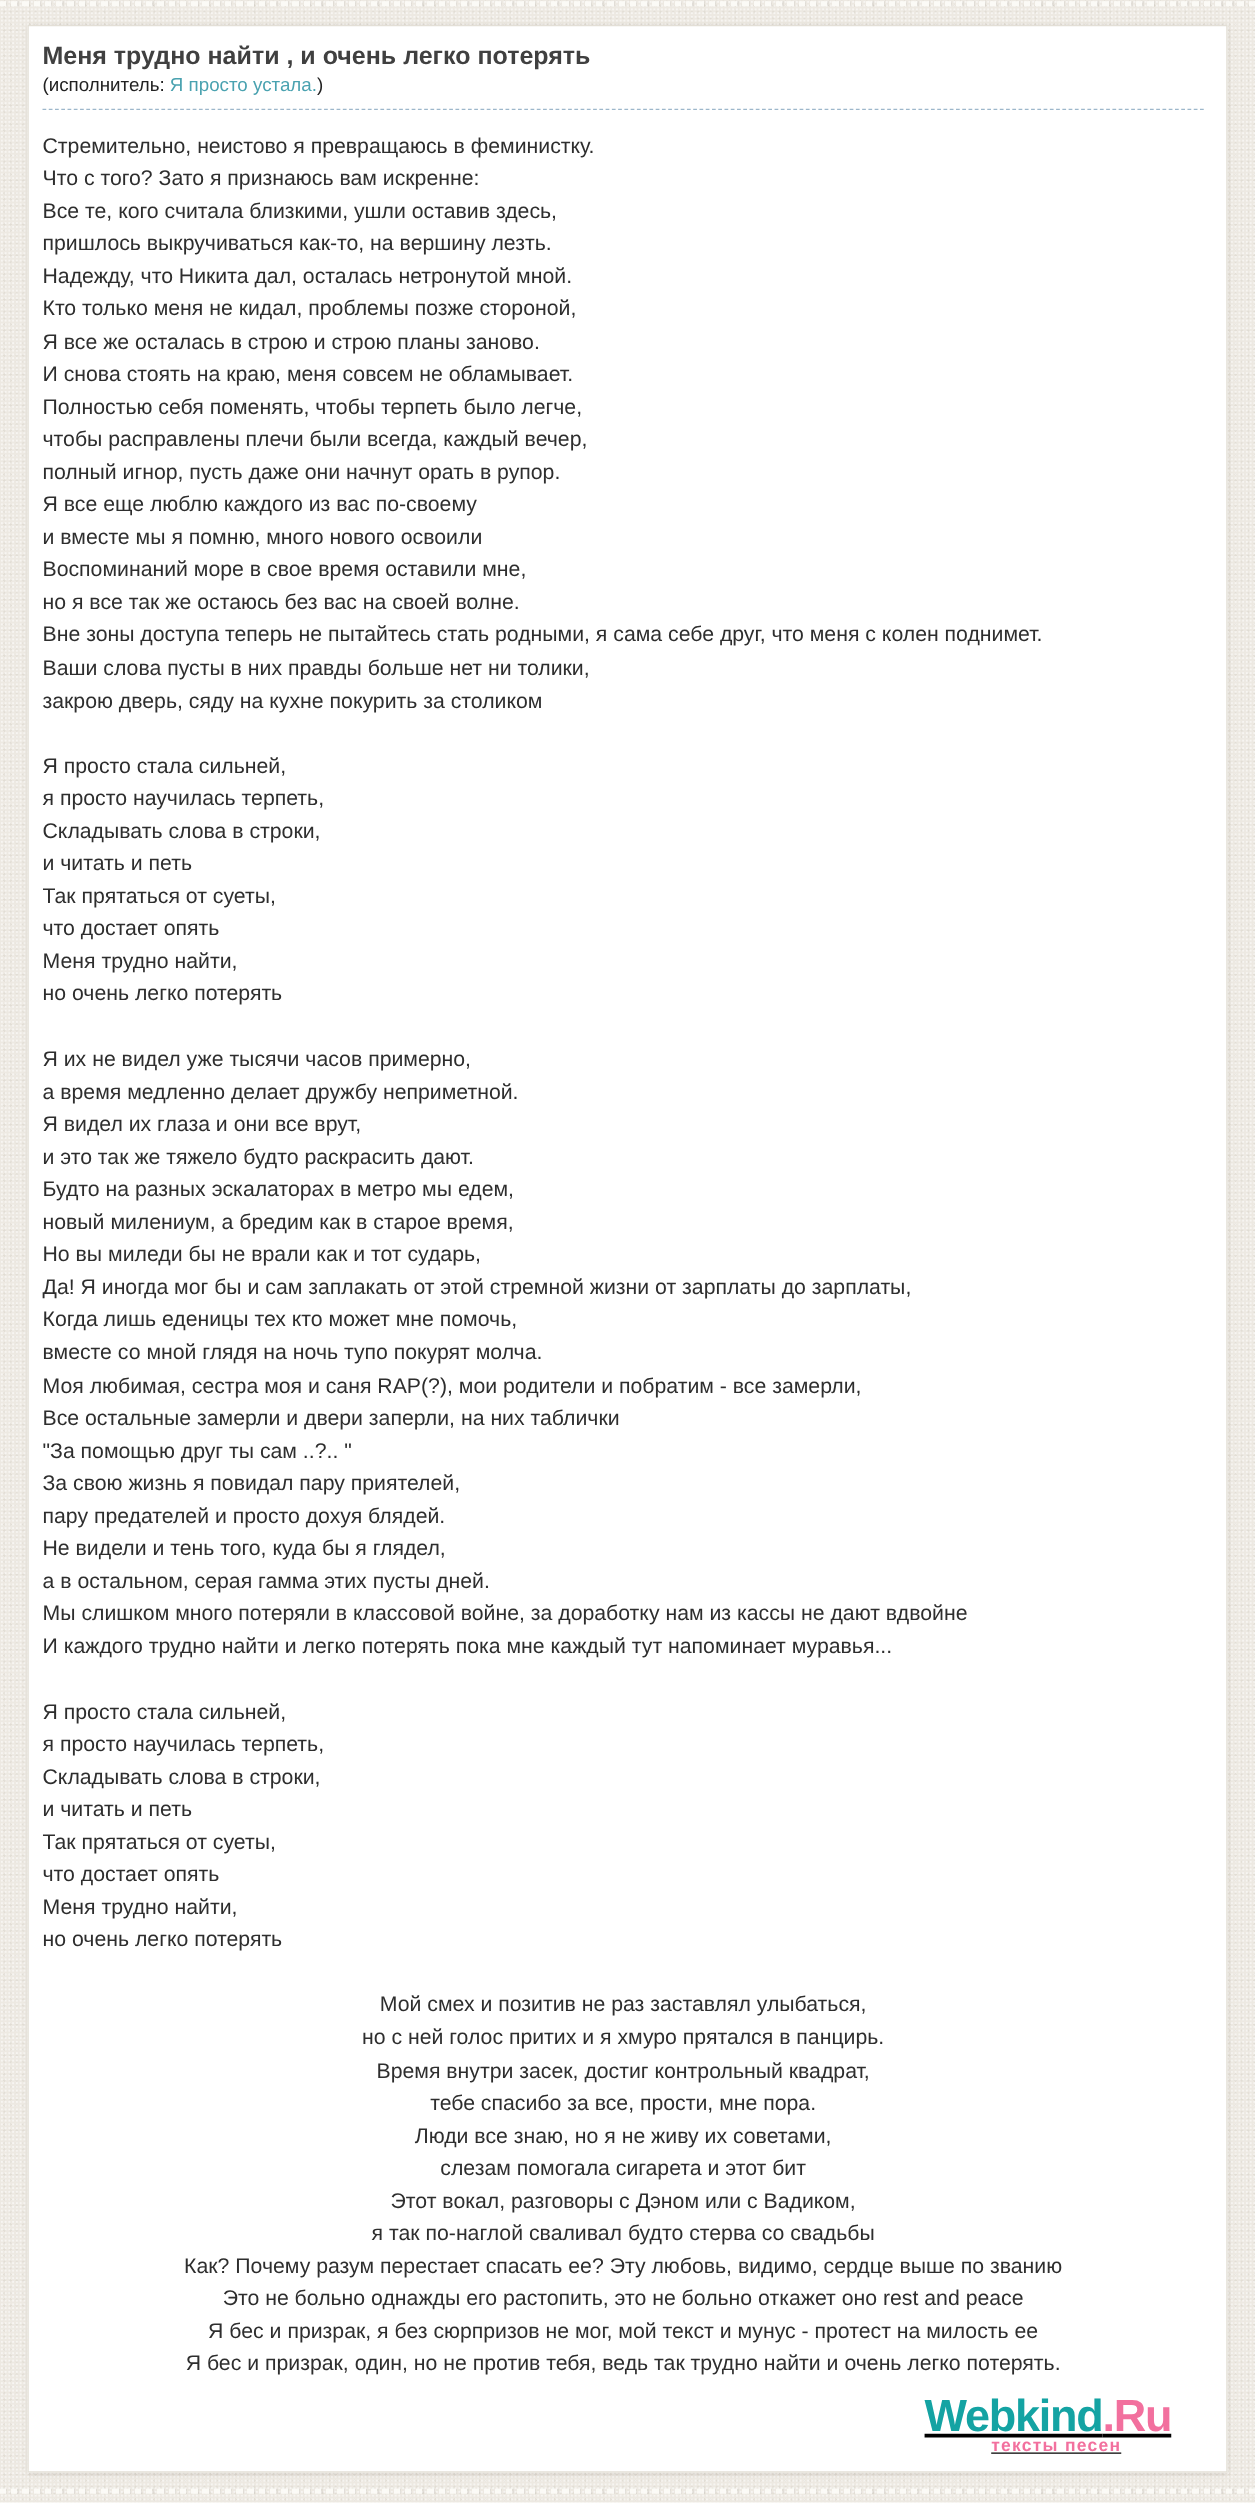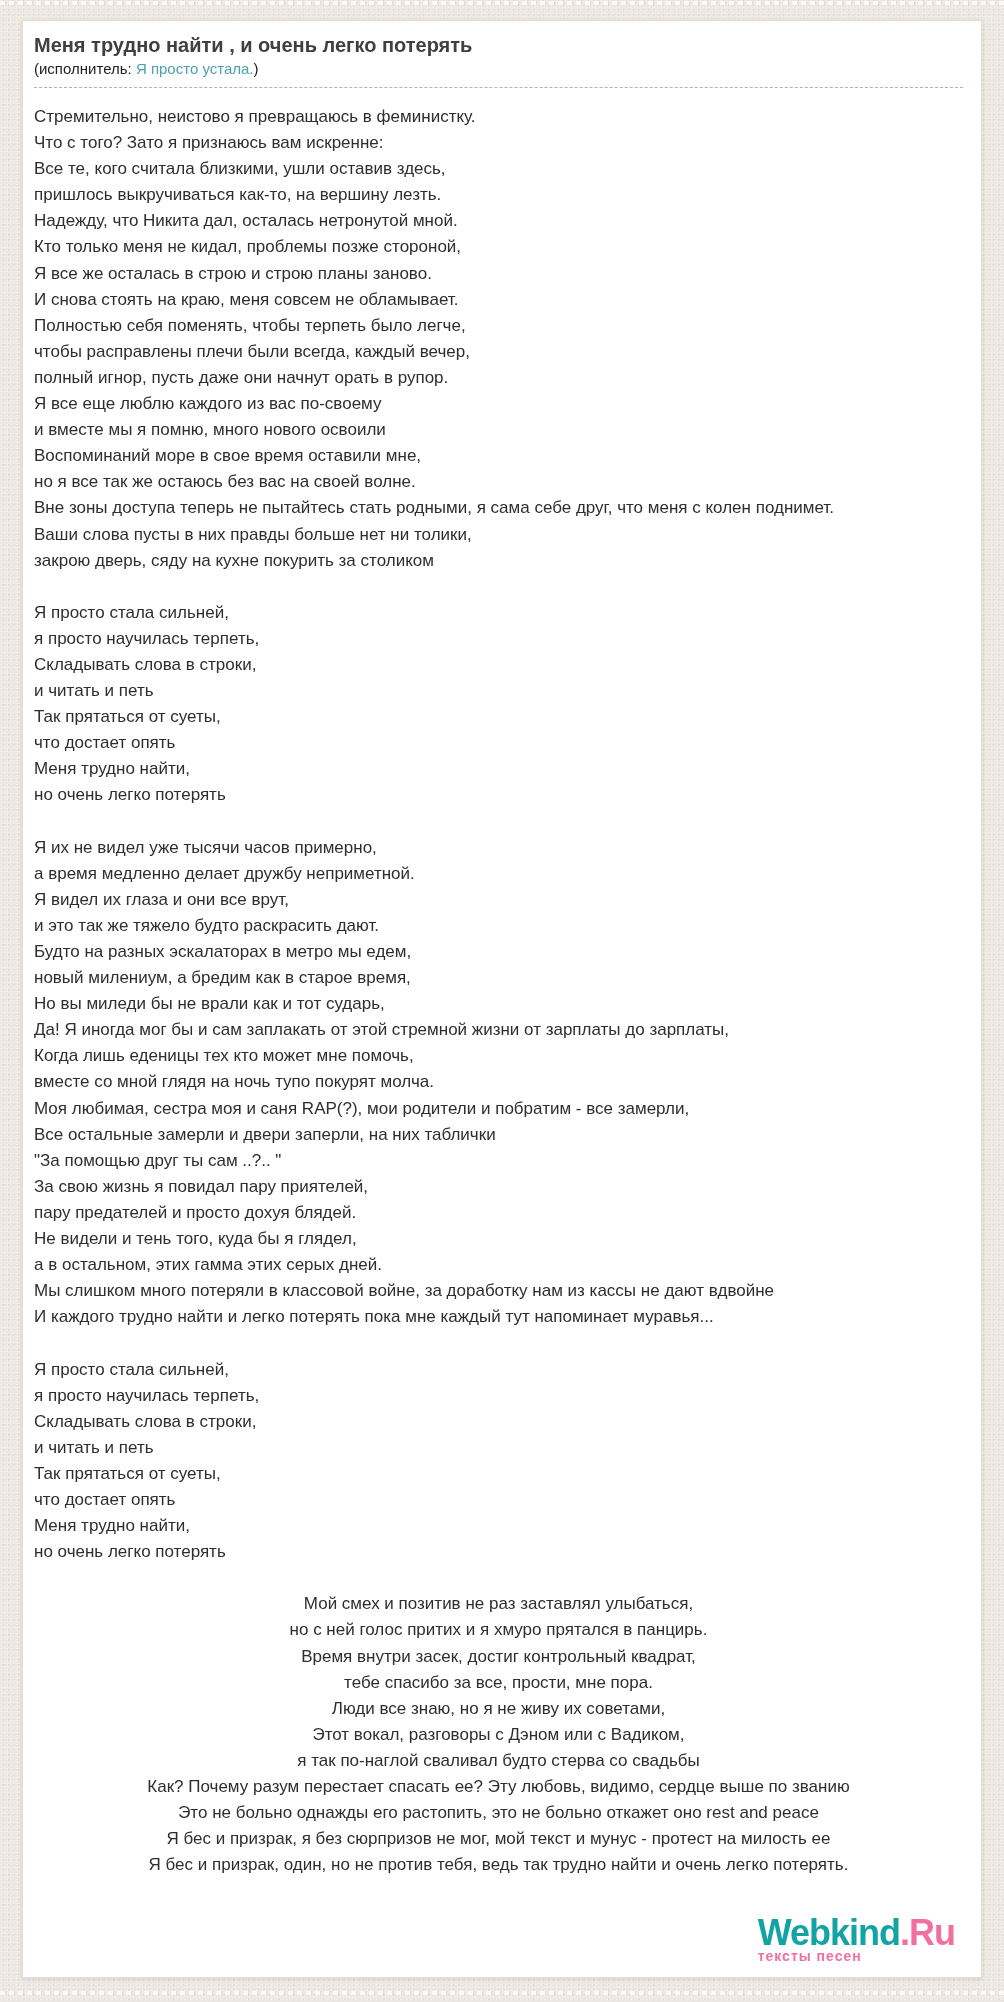--- a/index.html
+++ b/index.html
@@ -69,24 +69,26 @@
     font-size: 17px;
     line-height: 26.1px;
     color: #2e2e2e;
   }
   .stanza { margin: 0 0 26.1px 0; }
   .stanza:last-child { margin-bottom: 14px; text-align: center; }
   .line { white-space: nowrap; }
 
   .logo {
     position: absolute;
-    right: 26px;
+    right: 44px;
     bottom: 14px;
+    text-align: right;
     line-height: 1;
     cursor: pointer;
+    text-decoration: underline;
   }
   .logo-main {
     font-size: 36px;
     font-weight: bold;
     letter-spacing: -1px;
   }
   .logo-web { color: #14a3a3; }
   .logo-ru  { color: #f2709e; }
   .logo-tagline {
     margin-top: -2px;
@@ -147,40 +149,41 @@
         <div class="line">Но вы миледи бы не врали как и тот сударь,</div>
         <div class="line">Да! Я иногда мог бы и сам заплакать от этой стремной жизни от зарплаты до зарплаты,</div>
         <div class="line">Когда лишь еденицы тех кто может мне помочь,</div>
         <div class="line">вместе со мной глядя на ночь тупо покурят молча.</div>
         <div class="line">Моя любимая, сестра моя и саня RAP(?), мои родители и побратим - все замерли,</div>
         <div class="line">Все остальные замерли и двери заперли, на них таблички</div>
         <div class="line">"За помощью друг ты сам ..?.. "</div>
         <div class="line">За свою жизнь я повидал пару приятелей,</div>
         <div class="line">пару предателей и просто дохуя блядей.</div>
         <div class="line">Не видели и тень того, куда бы я глядел,</div>
-        <div class="line">а в остальном, этих гамма этих серых дней.</div>
+        <div class="line">а в остальном, серая гамма этих пусты дней.</div>
         <div class="line">Мы слишком много потеряли в классовой войне, за доработку нам из кассы не дают вдвойне</div>
         <div class="line">И каждого трудно найти и легко потерять пока мне каждый тут напоминает муравья...</div>
       </div>
       <div class="stanza">
         <div class="line">Я просто стала сильней,</div>
         <div class="line">я просто научилась терпеть,</div>
         <div class="line">Складывать слова в строки,</div>
         <div class="line">и читать и петь</div>
         <div class="line">Так прятаться от суеты,</div>
         <div class="line">что достает опять</div>
         <div class="line">Меня трудно найти,</div>
         <div class="line">но очень легко потерять</div>
       </div>
       <div class="stanza">
         <div class="line">Мой смех и позитив не раз заставлял улыбаться,</div>
         <div class="line">но с ней голос притих и я хмуро прятался в панцирь.</div>
         <div class="line">Время внутри засек, достиг контрольный квадрат,</div>
         <div class="line">тебе спасибо за все, прости, мне пора.</div>
         <div class="line">Люди все знаю, но я не живу их советами,</div>
+        <div class="line">слезам помогала сигарета и этот бит</div>
         <div class="line">Этот вокал, разговоры с Дэном или с Вадиком,</div>
         <div class="line">я так по-наглой сваливал будто стерва со свадьбы</div>
         <div class="line">Как? Почему разум перестает спасать ее? Эту любовь, видимо, сердце выше по званию</div>
         <div class="line">Это не больно однажды его растопить, это не больно откажет оно rest and peace</div>
         <div class="line">Я бес и призрак, я без сюрпризов не мог, мой текст и мунус - протест на милость ее</div>
         <div class="line">Я бес и призрак, один, но не против тебя, ведь так трудно найти и очень легко потерять.</div>
       </div>
     </div>
 
   <div class="logo">

